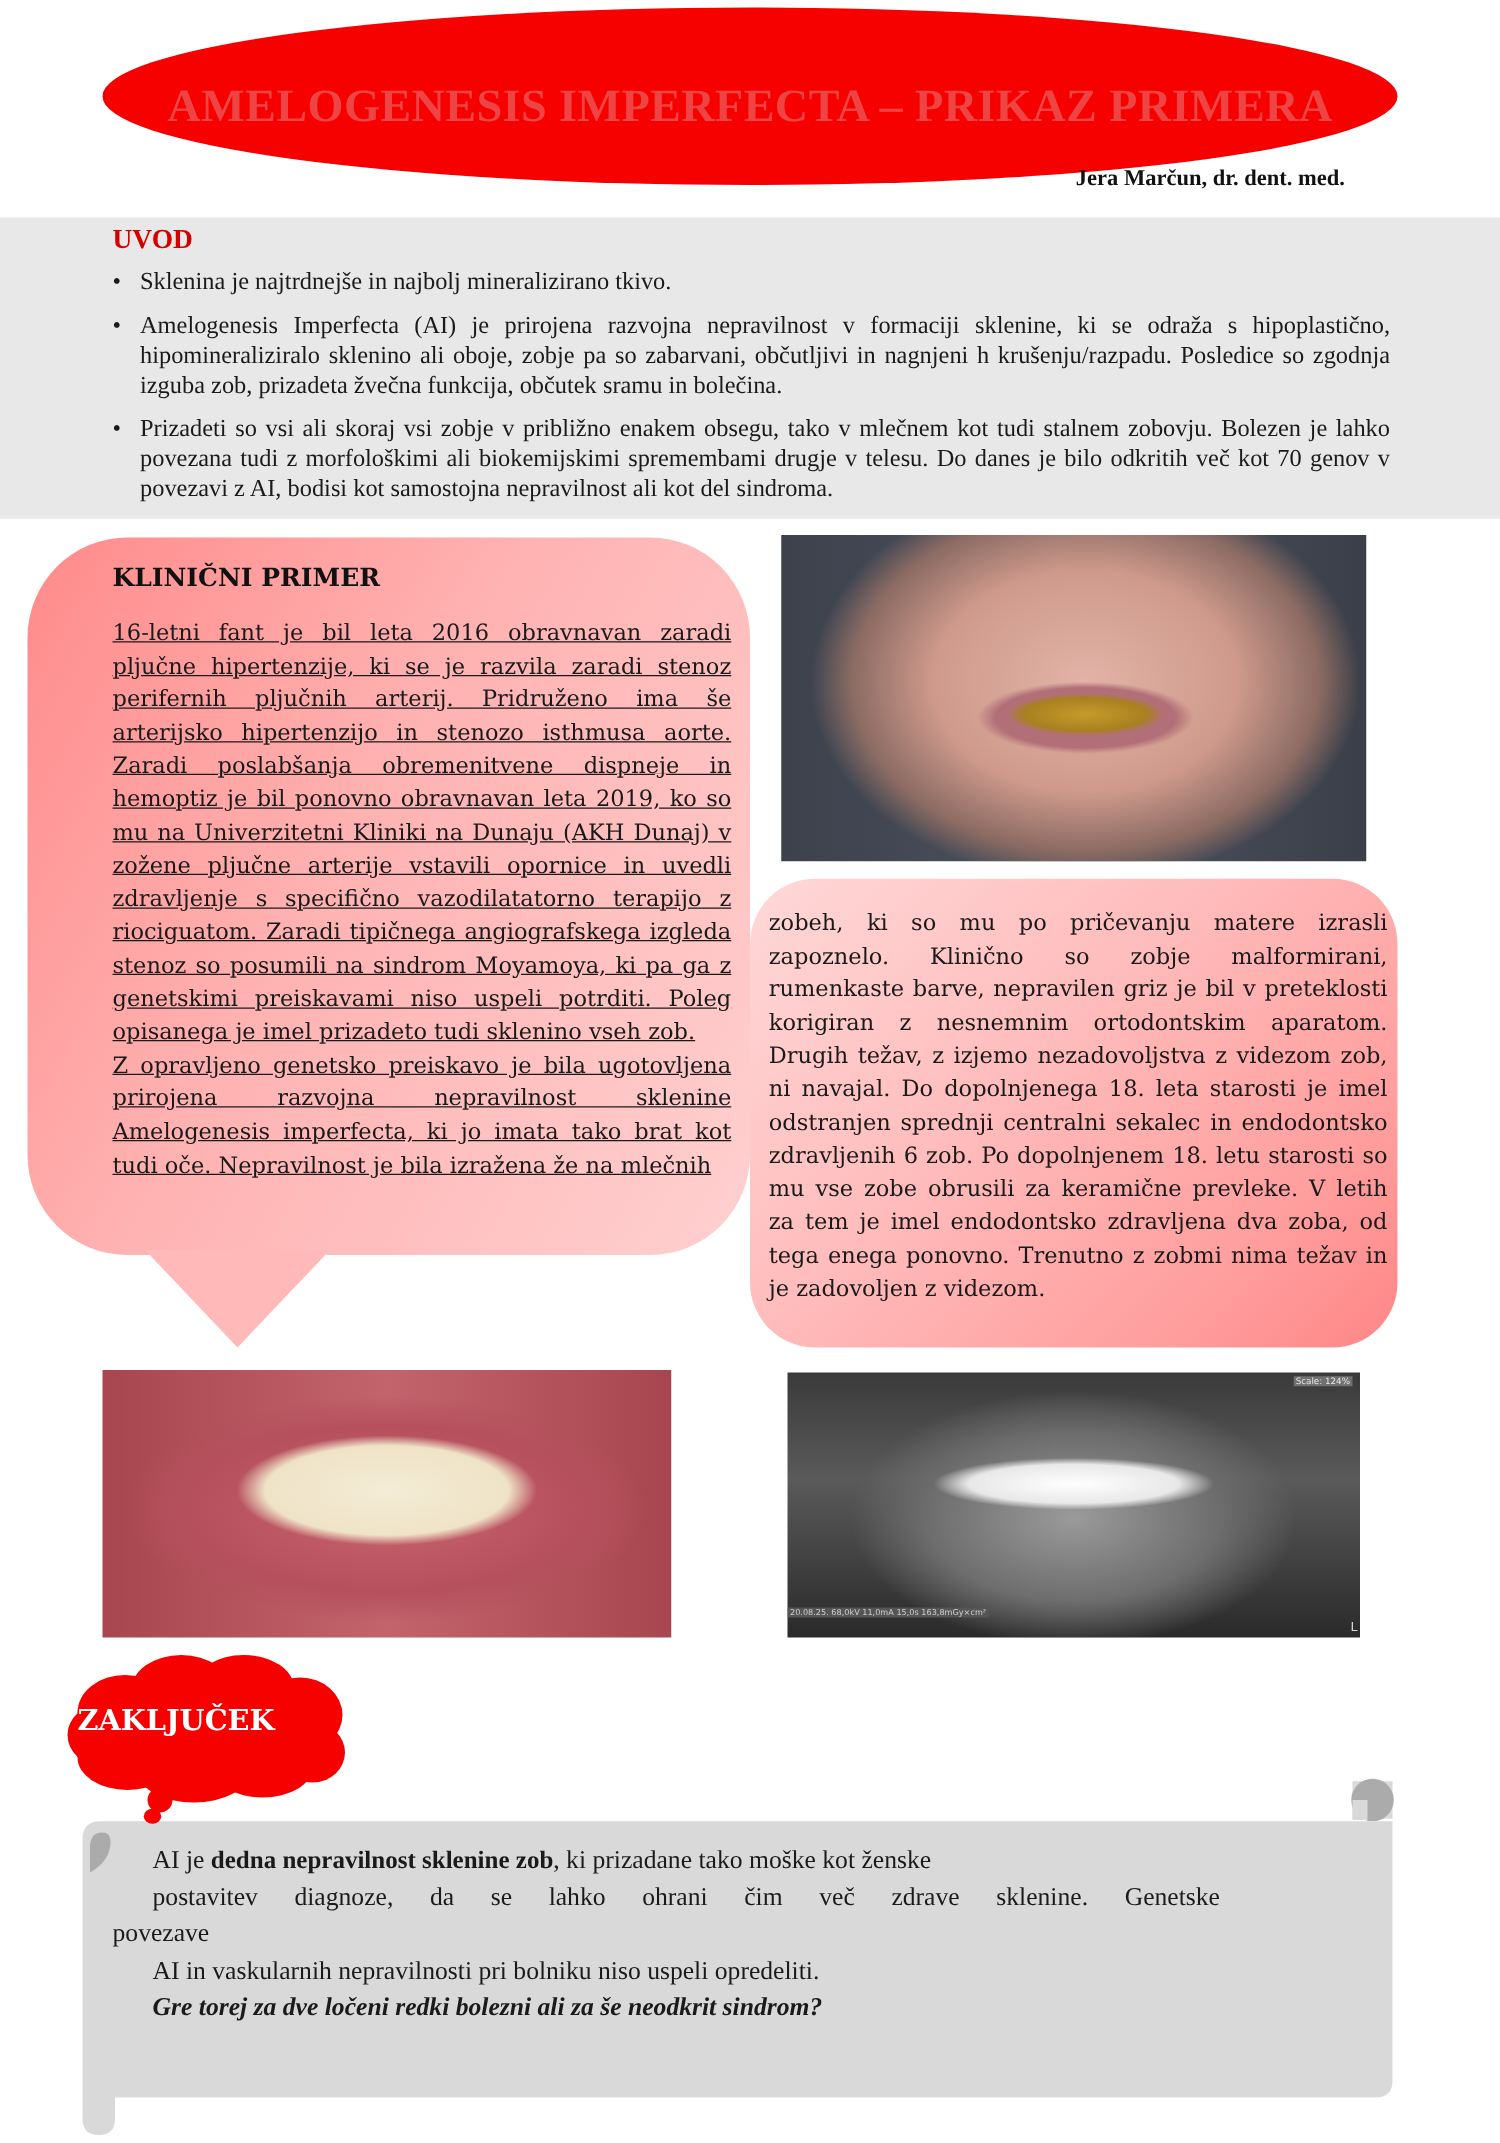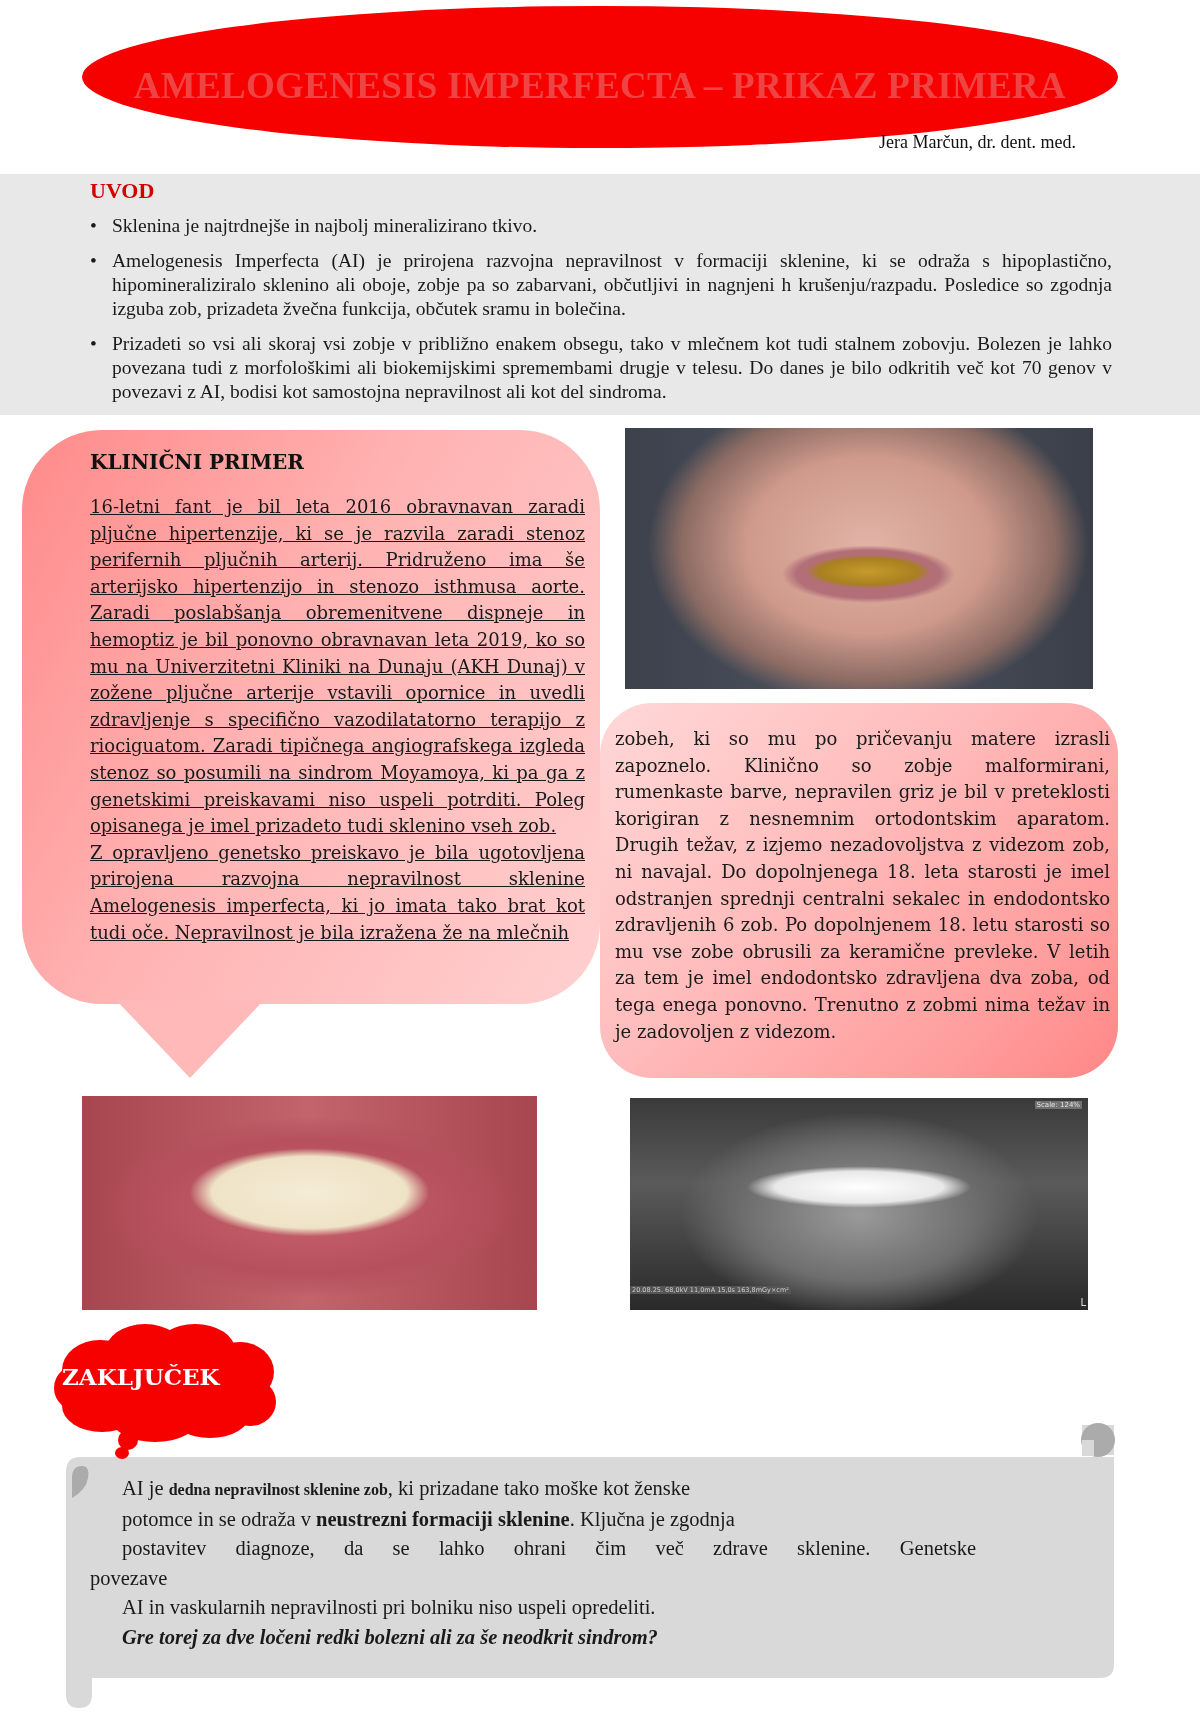--- a/index.html
+++ b/index.html
@@ -11,21 +11,21 @@
     position: absolute; left: 82px; top: 6px; width: 1036px; height: 142px;
     background: #f60000; border-radius: 50%;
   }
   .title-text {
     position: absolute; left: 82px; top: 64px; width: 1036px; text-align: center;
     font-family: "Liberation Serif", serif; font-weight: bold; font-size: 37px;
     color: #ef4444; letter-spacing: 0.3px;
   }
   .author {
     position: absolute; right: 124px; top: 132px;
-    font-family: "Liberation Serif", serif; font-size: 18px; color: #111;
+    font-family: "Liberation Serif", serif; font-size: 18px; color: #111; font-weight: bold;
   }
 
   
   .uvod-band {
     position: absolute; left: 0; top: 174px; width: 1200px; height: 241px;
     background: #e8e8e8;
   }
   .uvod-heading {
     position: absolute; left: 90px; top: 178px;
     font-family: "Liberation Serif", serif; font-weight: bold; font-size: 22px; color: #d40000;
@@ -117,21 +117,21 @@
   }
   .scroll { position: absolute; left: 52px; top: 1420px; width: 1080px; height: 290px; }
   .concl-text {
     position: absolute; left: 90px; top: 1474px; width: 886px;
     font-family: "Liberation Serif", serif; font-size: 20.5px; line-height: 29.5px; color: #1a1a1a;
   }
   .concl-text .line { display: block; padding-left: 32px; }
   .concl-text .line.justify { text-align: justify; text-align-last: justify; }
   .concl-text .line.flush { padding-left: 0; }
   .concl-text b { font-weight: bold; }
-  .concl-text .big { font-size: 16px; }
+  .concl-text .big { font-size: 20px; }
   .concl-text .question { font-weight: bold; font-style: italic; }
 </style>
 </head>
 <body>
 
 <div class="title-ellipse"></div>
 <h1 class="title-text">AMELOGENESIS IMPERFECTA – PRIKAZ PRIMERA</h1>
 <div class="author">Jera Marčun, dr. dent. med.</div>
 
 <section>
@@ -203,19 +203,18 @@
       <ellipse cx="30" cy="66" rx="26" ry="24"></ellipse>
       <ellipse cx="110" cy="62" rx="90" ry="38"></ellipse>
       <ellipse cx="78" cy="118" rx="10" ry="10"></ellipse>
       <ellipse cx="72" cy="131" rx="7" ry="6"></ellipse>
     </g>
   </svg>
   <h2 class="cloud-label">ZAKLJUČEK</h2>
 
   <div class="concl-text">
     <span class="line"><span>AI je </span><b class="big">dedna nepravilnost sklenine zob</b><span>, ki prizadane tako moške kot ženske</span></span>
-    <span class="line"><span>potomce in se odraža v </span><b>neustrezni formaciji sklenine</b><span>. Ključna je zgodnja</span></span>
     <span class="line justify">postavitev diagnoze, da se lahko ohrani čim več zdrave sklenine. Genetske</span>
     <span class="line flush">povezave</span>
     <span class="line">AI in vaskularnih nepravilnosti pri bolniku niso uspeli opredeliti.</span>
     <span class="line question">Gre torej za dve ločeni redki bolezni ali za še neodkrit sindrom?</span>
   </div>
 </section>
 
 </body></html>

